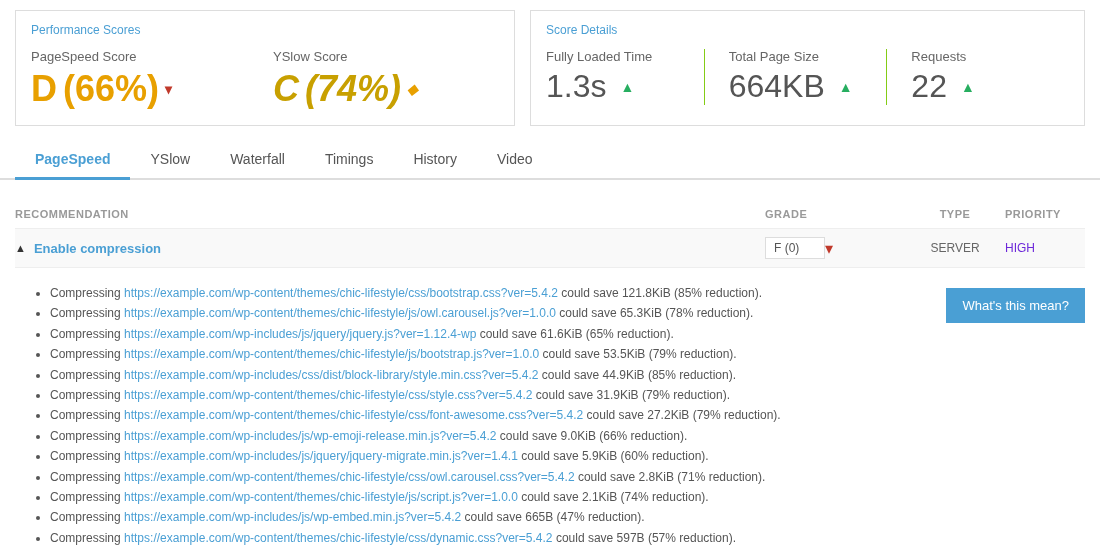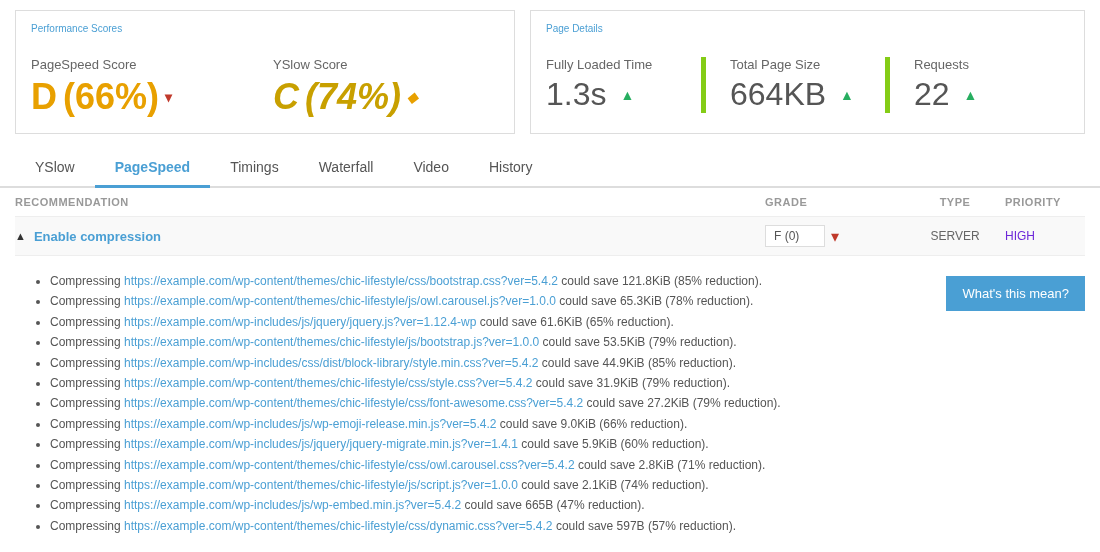--- a/index.html
+++ b/index.html
@@ -19,23 +19,23 @@
       margin-right: 15px;
     }
 
     .page-details {
       flex: 1;
       border: 1px solid #ddd;
       padding: 12px 15px 15px;
     }
 
     .section-title {
-      font-size: 10px;
+      font-size: 12px;
       color: #4a9fd4;
-      margin-bottom: 23px;
+      margin-bottom: 12px;
       font-weight: normal;
     }
 
     .scores-row {
       display: flex;
       gap: 16px;
     }
 
     .score-item {
       flex: 1;
@@ -77,21 +77,21 @@
       font-size: 14px;
     }
 
     .details-row {
       display: flex;
       gap: 0;
     }
 
     .detail-item {
       flex: 1;
-      border-right: 5px solid #84cc16;
+      border-right: 1px solid #84cc16;
       padding-right: 20px;
       margin-right: 24px;
     }
 
     .detail-item:last-child {
       border-right: none;
       margin-right: 0;
     }
 
     .detail-label {
@@ -147,20 +147,21 @@
     .table-header {
       display: flex;
       align-items: center;
       padding: 8px 0;
       border-bottom: 1px solid #eee;
       font-size: 11px;
       color: #999;
       font-weight: bold;
       letter-spacing: 0.5px;
       text-transform: uppercase;
+      margin-top: 20px;
     }
 
     .col-recommendation { flex: 1; }
     .col-grade { width: 140px; text-align: left; }
     .col-type { width: 100px; text-align: center; }
     .col-priority { width: 80px; text-align: left; }
 
     .recommendation-row {
       display: flex;
       align-items: center;
@@ -181,21 +182,20 @@
 
     .caret-icon {
       color: #333;
       font-size: 11px;
     }
 
     .grade-cell {
       width: 140px;
       display: flex;
       align-items: center;
-      gap: 6px;
     }
 
     .grade-box {
       background: #fff;
       border: 1px solid #ddd;
       padding: 3px 8px;
       font-size: 12px;
       color: #555;
       min-width: 60px;
     }
@@ -283,21 +283,21 @@
         <div class="score-value-c">
           <span>C</span>
           <span>(74%)</span>
           <span class="arrow-diamond">◆</span>
         </div>
       </div>
     </div>
   </div>
 
   <div class="page-details">
-    <div class="section-title">Page Details</div>
+    <div class="section-title">Score Details</div>
     <div class="details-row">
       <div class="detail-item">
         <div class="detail-label">Fully Loaded Time</div>
         <div class="detail-value">
           <span>1.3s</span>
           <span class="arrow-up">▲</span>
         </div>
       </div>
       <div class="detail-item">
         <div class="detail-label">Total Page Size</div>
@@ -312,26 +312,26 @@
           <span>22</span>
           <span class="arrow-up">▲</span>
         </div>
       </div>
     </div>
   </div>
 </div>
 
 <div class="tabs-section">
   <div class="tabs">
+    <div class="tab active">PageSpeed</div>
     <div class="tab">YSlow</div>
-    <div class="tab active">PageSpeed</div>
+    <div class="tab">Waterfall</div>
     <div class="tab">Timings</div>
-    <div class="tab">Waterfall</div>
+    <div class="tab">History</div>
     <div class="tab">Video</div>
-    <div class="tab">History</div>
   </div>
 </div>
 
 <div class="content-section">
   <div class="table-header">
     <div class="col-recommendation">RECOMMENDATION</div>
     <div class="col-grade">GRADE</div>
     <div class="col-type">TYPE</div>
     <div class="col-priority">PRIORITY</div>
   </div>

